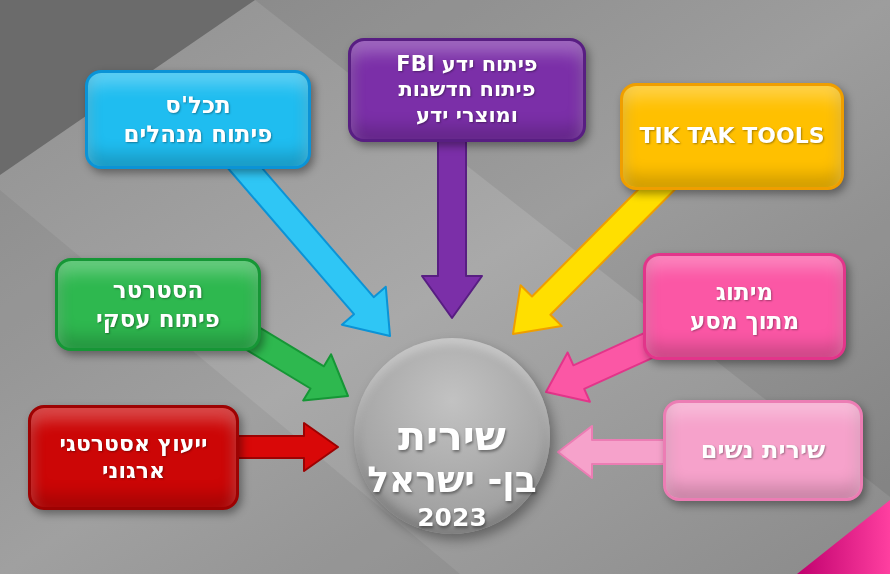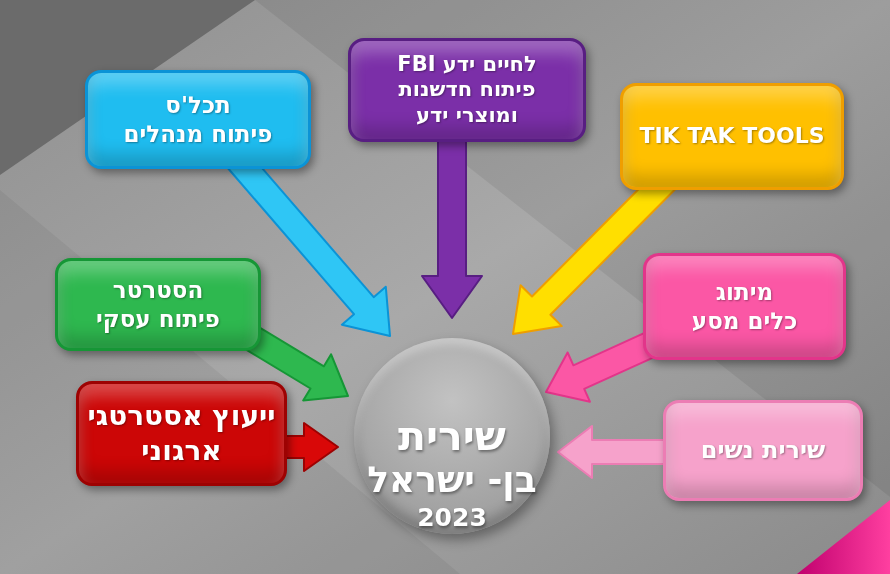--- a/index.html
+++ b/index.html
@@ -14,21 +14,21 @@
     direction:rtl;line-height:1.22;
     box-shadow:inset 0 12px 16px rgba(255,255,255,.28), inset 0 -12px 16px rgba(0,0,0,.18), 3px 4px 8px rgba(0,0,0,.38);
     text-shadow:1px 1px 2px rgba(0,0,0,.35);
   }
   .box .l{white-space:nowrap;}
   .b0{left:85px;top:70px;width:220px;height:93px;font-size:23px;}
   .b1{left:348px;top:38px;width:232px;height:98px;font-size:21px;}
   .b2{left:620px;top:83px;width:218px;height:101px;font-size:22px;}
   .b3{left:55px;top:258px;width:200px;height:87px;font-size:23px;}
   .b4{left:643px;top:253px;width:197px;height:101px;font-size:23px;}
-  .b5{left:28px;top:381px;width:205px;height:99px;font-size:28px;margin-left:48px;}
+  .b5{left:28px;top:405px;width:205px;height:99px;font-size:22px;}
   .b6{left:663px;top:400px;width:194px;height:95px;font-size:24px;}
   .circle{
     position:absolute;left:354px;top:338px;width:196px;height:196px;border-radius:50%;
     background:radial-gradient(circle at 50% 32%, #c2c2c2 0%, #a8a8a8 55%, #939393 100%);
     box-shadow:inset 0 6px 10px rgba(255,255,255,.35), inset 0 -8px 12px rgba(0,0,0,.22), 4px 6px 12px rgba(0,0,0,.35);
     display:flex;flex-direction:column;justify-content:flex-end;align-items:center;
     color:#fff;font-weight:bold;direction:rtl;text-align:center;
     text-shadow:1px 2px 3px rgba(0,0,0,.4);
   }
   .circle .c1{font-size:41px;line-height:1.05;}
@@ -68,37 +68,37 @@
       <polygon points="226.0,458.0 304.0,458.0 304.0,471.0 338.0,447.0 304.0,423.0 304.0,436.0 226.0,436.0" fill="#d90808" stroke="#9d0202" stroke-width="2" stroke-linejoin="round"></polygon>
       <polygon points="668.0,440.0 592.0,440.0 592.0,426.0 558.0,452.0 592.0,478.0 592.0,464.0 668.0,464.0" fill="#f6a2cb" stroke="#ec7db4" stroke-width="2" stroke-linejoin="round"></polygon>
     </svg>
 
   <div class="box b0" style="background-color: rgb(31, 189, 240); border-color: rgb(11, 147, 214);">
     <div class="l">תכל'ס</div>
     <div class="l">פיתוח מנהלים</div>
   </div>
 
   <div class="box b1" style="background-color: rgb(123, 47, 168); border-color: rgb(88, 30, 130);">
-    <div class="l">לחיים ידע FBI</div>
+    <div class="l">פיתוח ידע FBI</div>
     <div class="l">פיתוח חדשנות</div>
     <div class="l">ומוצרי ידע</div>
   </div>
 
   <div class="box b2" style="background-color: rgb(255, 192, 0); border-color: rgb(239, 158, 0);">
     <div class="l">TIK TAK TOOLS</div>
   </div>
 
   <div class="box b3" style="background-color: rgb(46, 184, 79); border-color: rgb(22, 150, 54);">
     <div class="l">הסטרטר</div>
     <div class="l">פיתוח עסקי</div>
   </div>
 
   <div class="box b4" style="background-color: rgb(251, 87, 165); border-color: rgb(226, 53, 138);">
     <div class="l">מיתוג</div>
-    <div class="l">כלים מסע</div>
+    <div class="l">מתוך מסע</div>
   </div>
 
   <div class="box b5" style="background-color: rgb(204, 6, 6); border-color: rgb(157, 2, 2);">
     <div class="l">ייעוץ אסטרטגי</div>
     <div class="l">ארגוני</div>
   </div>
 
   <div class="box b6" style="background-color: rgb(246, 162, 203); border-color: rgb(236, 125, 180);">
     <div class="l">שירית נשים</div>
   </div>

